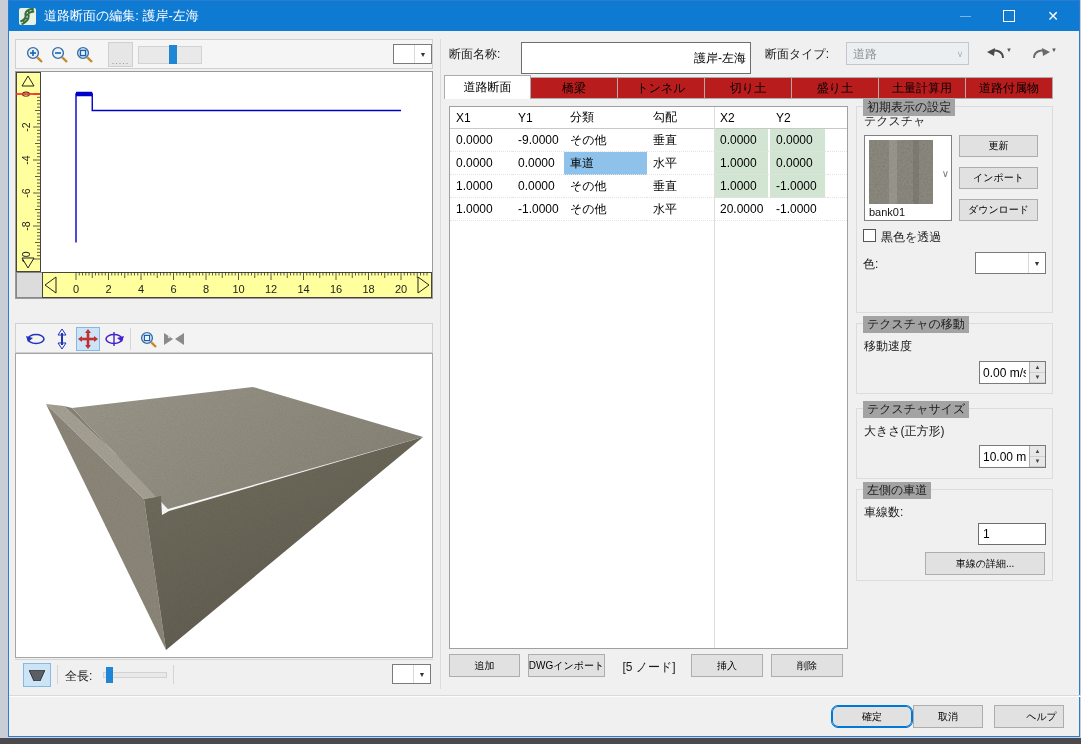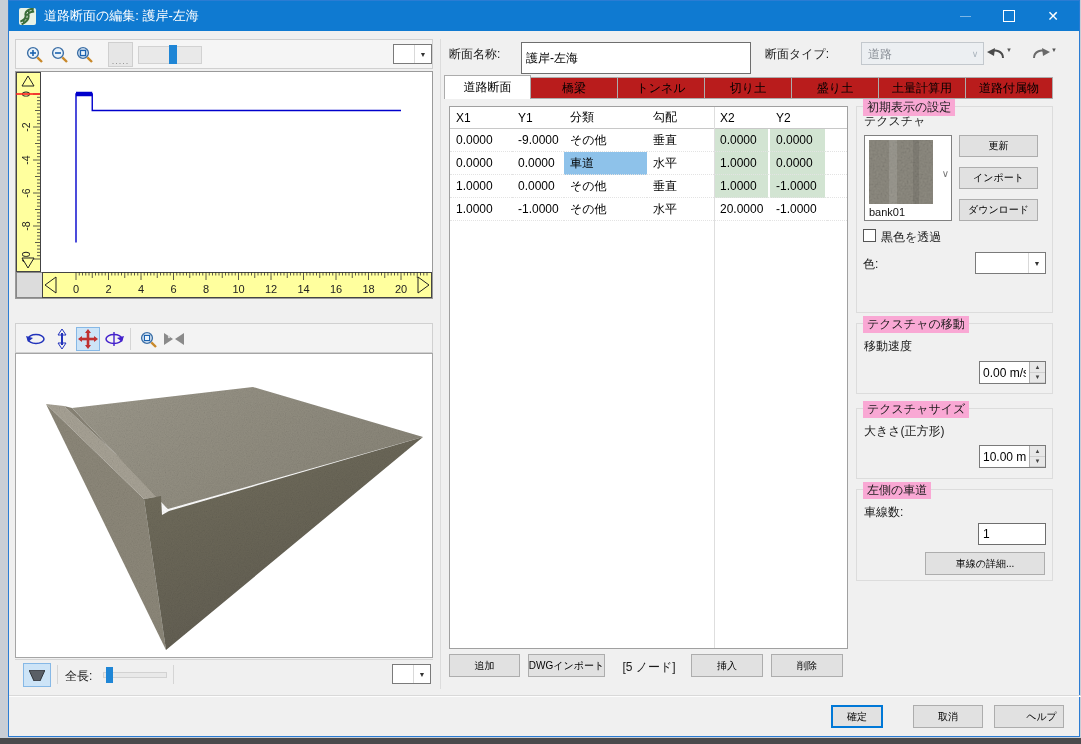--- a/index.html
+++ b/index.html
@@ -22,21 +22,21 @@
   .btn.default{border:1px solid #0078d7;box-shadow:inset 0 0 0 1px #0078d7;}
   .textinput{position:absolute;border:1px solid #6e6e6e;background:#fff;font-size:12px;padding:0 4px;box-sizing:border-box;font-family:inherit;}
   .combo{position:absolute;background:#fff;border:1px solid #7a7a7a;box-sizing:border-box;display:flex;}
   .combo .swatch{flex:1;background:#fff;}
   .combo .arrow{width:16px;display:flex;align-items:center;justify-content:center;font-size:7px;color:#333;border-left:1px solid #d9d9d9;}
   .spinner{position:absolute;border:1px solid #7a7a7a;background:#fff;box-sizing:border-box;display:flex;}
   .spinner input{border:0;outline:0;flex:1;font-size:12px;padding:0 3px;min-width:0;font-family:inherit;background:#fff;}
   .spincol{width:15px;display:flex;flex-direction:column;border-left:1px solid #adadad;}
   .spincol span{flex:1;background:#e7e7e7;border-bottom:1px solid #cfcfcf;font-size:6px;color:#444;display:flex;align-items:center;justify-content:center;}
   .group{position:absolute;border:1px solid #dcdcdc;box-sizing:border-box;}
-  .group .gtitle{position:absolute;top:-8px;left:6px;background:#f9a8d4;padding:0 4px;font-size:12px;color:#1a1a1a;white-space:nowrap;}
+  .group .gtitle{position:absolute;top:-8px;left:6px;background:#a3a3a3;padding:0 4px;font-size:12px;color:#1a1a1a;white-space:nowrap;}
   .checkbox{position:absolute;width:13px;height:13px;background:#fff;border:1px solid #555;box-sizing:border-box;}
   
   .toolbar2d{position:absolute;left:6px;top:38px;width:418px;height:30px;background:#f5f5f5;border:1px solid #d0d0d0;box-sizing:border-box;}
   .tbtn{position:absolute;top:3px;width:23px;height:23px;display:flex;align-items:center;justify-content:center;}
   .dotbtn{position:absolute;left:92px;top:2px;width:25px;height:25px;background:#e6e6e6;border:1px solid #cfcfcf;color:#8a8a8a;
           font-size:9px;letter-spacing:1px;display:flex;align-items:flex-end;justify-content:center;box-sizing:border-box;}
   .slider{position:absolute;background:#e9e9e9;border:1px solid #d2d2d2;}
   .slider .handle{position:absolute;background:#1f86d6;}
   .view2d{position:absolute;left:6px;top:70px;width:418px;height:228px;background:#fff;border:1px solid #9a9a9a;box-sizing:border-box;}
   .toolbar3d{position:absolute;left:6px;top:322px;width:418px;height:30px;background:#f3f3f3;border:1px solid #d0d0d0;box-sizing:border-box;}
@@ -121,23 +121,23 @@
       <div class="slider" style="left:122px;top:6px;width:62px;height:16px;">
         <span class="handle" style="left:30px;top:-2px;width:8px;height:19px;"></span>
       </div>
       <div class="combo" style="left:377px;top:4px;width:39px;height:20px;">
         <span class="swatch"></span>
         <span class="arrow">▼</span>
       </div>
     </div>
 
     <span class="lbl" style="left:440px;top:45px;">断面名称:</span>
-    <input class="textinput" style="left: 512px; top: 41px; width: 230px; height: 32px;" value="護岸-左海">
+    <input class="textinput" style="left: 512px; top: 41px; width: 230px; height: 32px; text-align: right;" value="護岸-左海">
     <span class="lbl" style="left:756px;top:45px;">断面タイプ:</span>
-    <div class="combo" style="left:837px;top:41px;width:123px;height:23px;background:#eceff2;border-color:#c3c8cd;margin-left:15px;">
+    <div class="combo" style="left:837px;top:41px;width:123px;height:23px;background:#eceff2;border-color:#c3c8cd;">
       <span style="flex:1;font-size:12px;color:#8b9199;padding:3px 0 0 6px;">道路</span>
       <span class="arrow" style="border-left:none;color:#aab4bd;font-size:9px;">∨</span>
     </div>
     <div class="tbtn" style="left:975px;top:40px;">
       <svg width="20" height="16" viewBox="0 0 20 16">
         <path d="M17,13 C17,6 9,4 5,7" fill="none" stroke="#4a4a4a" stroke-width="2"></path>
         <polygon points="1,7 9,3 8,11" fill="#4a4a4a"></polygon>
       </svg>
     </div>
     <span class="lbl" style="left:997px;top:46px;font-size:6px;color:#555;">▼</span>
@@ -561,17 +561,17 @@
 
     <div class="group" style="left:847px;top:488px;width:197px;height:92px;">
       <span class="gtitle">左側の車道</span>
       <span class="lbl" style="left:7px;top:14px;">車線数:</span>
       <input class="textinput" style="left: 121px; top: 33px; width: 68px; height: 22px;" value="1">
       <div class="btn" style="left:68px;top:62px;width:120px;height:23px;">車線の詳細...</div>
     </div>
 
     <div class="hsep"></div>
 
-    <div class="btn default" style="left:822px;top:704px;width:52px;height:23px;">確定</div>
+    <div class="btn default" style="left:822px;top:704px;width:82px;height:23px;border-radius:7px;">確定</div>
     <div class="btn" style="left:904px;top:704px;width:70px;height:23px;">取消</div>
     <div class="btn" style="left:985px;top:704px;width:70px;height:23px;padding-left:25px;">ヘルプ</div>
   </div>
 </div>
 
 </body></html>

